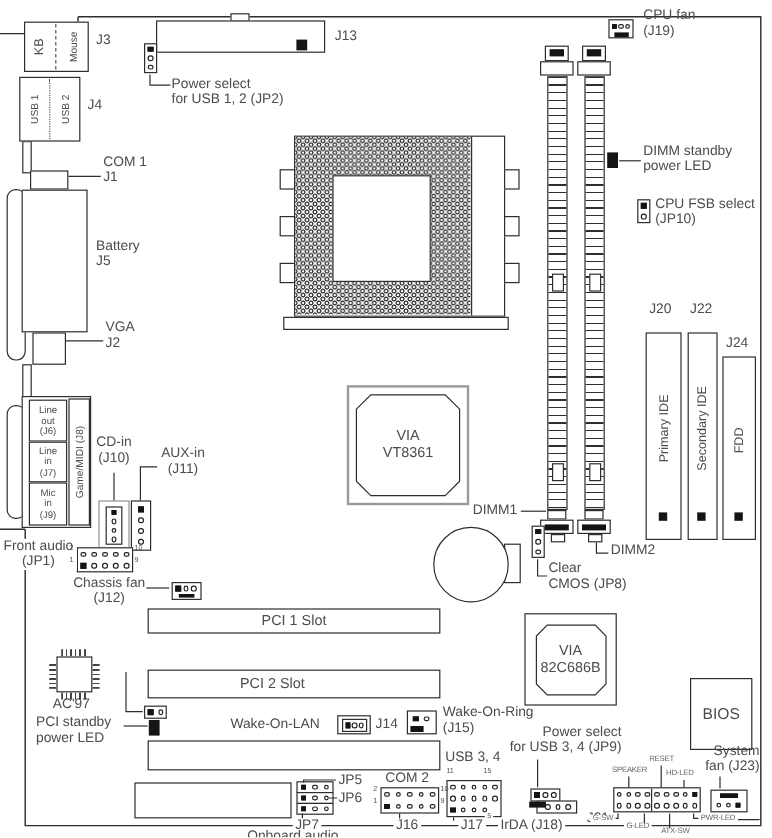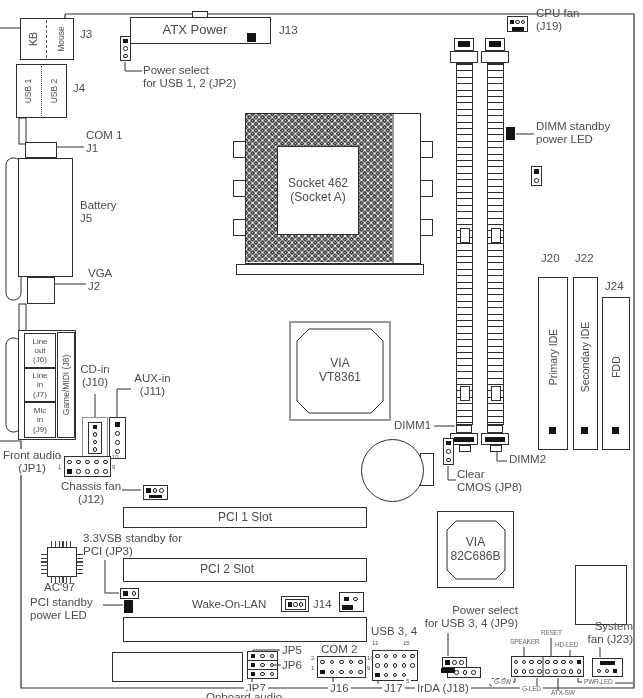--- a/index.html
+++ b/index.html
@@ -144,37 +144,34 @@
   <div class="box" style="left:143px;top:485px;width:25px;height:15px"></div>
   <div class="pins" style="left: 145px; top: 487px; width: 20px; height: 7px; grid-template-columns: repeat(3, 1fr);">
       <span class="pin filled"></span>
       <span class="pin"></span>
       <span class="pin"></span>
     </div>
   <div class="blk" style="left:149px;top:495px;width:13px;height:3px"></div>
 
   <div class="box" style="left:192px;top:11px;width:16px;height:7px"></div>
   <div class="box" style="left:130px;top:17px;width:141px;height:27px"></div>
-  <div class="boxlbl" style="left:130px;top:17px;width:130px;height:27px;font-size:13px">ATX Power</div>
   <div class="blk" style="left:247px;top:33px;width:9px;height:9px"></div>
   <div class="lbl" style="left:279px;top:24px">J13</div>
   <div class="box" style="left:120px;top:36px;width:11px;height:25px"></div>
   <div class="pins" style="left: 121px; top: 37px; width: 9px; height: 23px; grid-template-columns: repeat(1, 1fr);">
       <span class="pin filled"></span>
       <span class="pin"></span>
       <span class="pin"></span>
     </div>
   <div class="lbl" style="left:143px;top:64px">Power select
 for USB 1, 2 (JP2)</div>
 
   <div class="box" style="left:245px;top:113px;width:176px;height:151px"></div>
   <div class="dots" style="left:246px;top:114px;width:146px;height:148px"></div>
   <div class="box" style="left:277px;top:146px;width:82px;height:89px"></div>
-  <div class="boxlbl" style="left:277px;top:146px;width:82px;height:89px">Socket 462
-(Socket A)</div>
   <div class="box" style="left:233px;top:141px;width:13px;height:17px"></div>
   <div class="box" style="left:233px;top:180px;width:13px;height:17px"></div>
   <div class="box" style="left:233px;top:219px;width:13px;height:17px"></div>
   <div class="box" style="left:420px;top:141px;width:13px;height:17px"></div>
   <div class="box" style="left:420px;top:180px;width:13px;height:17px"></div>
   <div class="box" style="left:420px;top:219px;width:13px;height:17px"></div>
   <div class="box" style="left:236px;top:264px;width:188px;height:11px"></div>
 
   <div class="box" style="left:507px;top:16px;width:21px;height:16px"></div>
   <div class="pins" style="left: 509px; top: 18px; width: 17px; height: 8px; grid-template-columns: repeat(3, 1fr);">
@@ -210,20 +207,22 @@
   <div class="lbl" style="left:509px;top:453px">DIMM2</div>
 
   <div class="blk" style="left:506px;top:127px;width:9px;height:13px"></div>
   <div class="lbl" style="left:536px;top:120px">DIMM standby
 power LED</div>
   <div class="box" style="left:531px;top:166px;width:11px;height:20px"></div>
   <div class="pins" style="left: 532px; top: 167px; width: 9px; height: 18px; grid-template-columns: repeat(1, 1fr);">
       <span class="pin filled"></span>
       <span class="pin"></span>
     </div>
+  <div class="lbl" style="left:546px;top:164px">CPU FSB select
+(JP10)</div>
 
   <div class="lbl" style="left:541px;top:252px">J20</div>
   <div class="lbl" style="left:575px;top:252px">J22</div>
   <div class="lbl" style="left:605px;top:280px">J24</div>
   <div class="box" style="left:538px;top:277px;width:30px;height:173px"></div>
   <div class="vbox" style="left:538px;top:277px;width:30px;height:160px">
       <span class="rot">Primary IDE</span>
     </div>
   <div class="blk" style="left:549px;top:427px;width:7px;height:7px"></div>
   <div class="box" style="left:573px;top:277px;width:25px;height:173px"></div>
@@ -250,22 +249,20 @@
     </div>
   <div class="lbl" style="left:457px;top:468px">Clear
 CMOS (JP8)</div>
 
   <div class="box" style="left:123px;top:507px;width:244px;height:21px"></div>
   <div class="boxlbl" style="left:123px;top:507px;width:244px;height:21px">PCI 1 Slot</div>
   <div class="box" style="left:123px;top:558px;width:244px;height:24px"></div>
   <div class="boxlbl" style="left:123px;top:558px;width:208px;height:24px">PCI 2 Slot</div>
   <div class="box" style="left:123px;top:617px;width:244px;height:25px"></div>
 
-  <div class="lbl" style="left:83px;top:532px">3.3VSB standby for
-PCI (JP3)</div>
   <div class="icpins-h" style="left:51px;top:541px;width:23px"></div>
   <div class="icpins-h" style="left:51px;top:577px;width:23px"></div>
   <div class="icpins-v" style="left:41px;top:551px;height:23px"></div>
   <div class="icpins-v" style="left:77px;top:551px;height:23px"></div>
   <div class="box" style="left:47px;top:547px;width:30px;height:30px"></div>
   <div class="lbl" style="left:44px;top:581px">AC'97</div>
   <div class="box" style="left:120px;top:588px;width:19px;height:11px"></div>
   <div class="pins" style="left: 121px; top: 589px; width: 17px; height: 9px; grid-template-columns: repeat(2, 1fr);">
       <span class="pin filled"></span>
       <span class="pin"></span>
@@ -282,25 +279,28 @@
       <span class="pin"></span>
       <span class="pin"></span>
     </div>
   <div class="lbl" style="left:313px;top:598px">J14</div>
   <div class="box" style="left:339px;top:592px;width:25px;height:20px"></div>
   <div class="pins" style="left: 342px; top: 595px; width: 18px; height: 8px; grid-template-columns: repeat(2, 1fr);">
       <span class="pin filled"></span>
       <span class="pin"></span>
     </div>
   <div class="blk" style="left:342px;top:605px;width:11px;height:5px"></div>
+  <div class="lbl" style="left:369px;top:588px">Wake-On-Ring
+(J15)</div>
 
   <div class="box" style="left:437px;top:511px;width:77px;height:77px"></div>
   <div class="boxlbl" style="left:437px;top:511px;width:77px;height:77px">VIA
 82C686B</div>
   <div class="box" style="left:575px;top:565px;width:52px;height:60px"></div>
+  <div class="boxlbl" style="left:575px;top:565px;width:52px;height:60px;font-size:13px">BIOS</div>
 
   <div class="lbl" style="left:371px;top:625px">USB 3, 4</div>
   <div class="lbl r" style="left:416px;top:604px;width:102px">Power select
 for USB 3, 4 (JP9)</div>
   <div class="box" style="left:442px;top:657px;width:25px;height:11px"></div>
   <div class="pins" style="left: 444px; top: 658px; width: 21px; height: 9px; grid-template-columns: repeat(3, 1fr);">
       <span class="pin filled"></span>
       <span class="pin"></span>
       <span class="pin"></span>
     </div>

